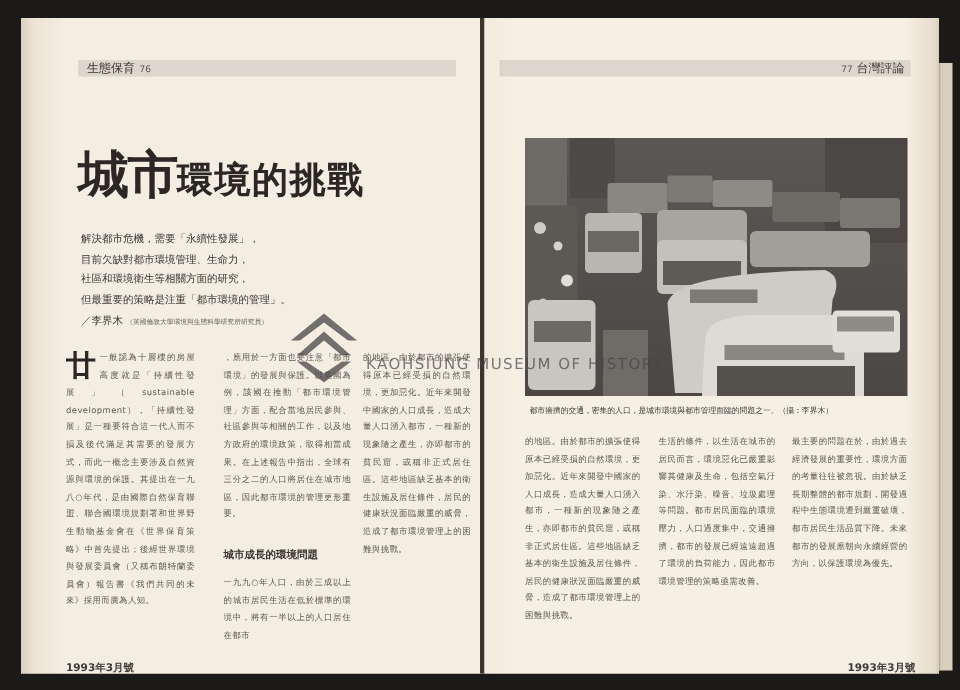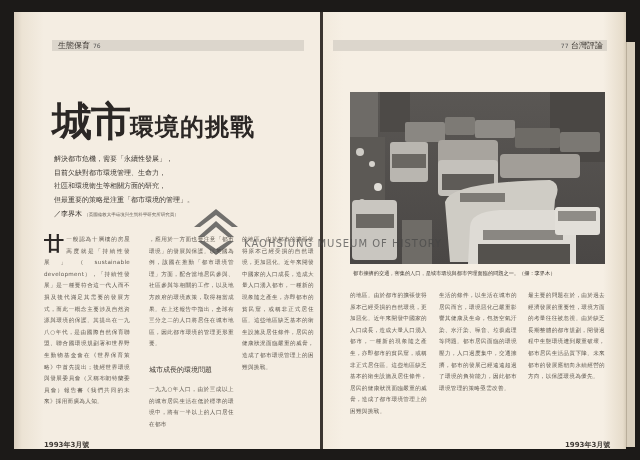--- a/index.html
+++ b/index.html
@@ -8,28 +8,28 @@
   .page{position:absolute;top:0;height:437px;background:#f3ece0;overflow:hidden;}
   .page.left{left:0;width:307px;background:linear-gradient(to right,#d9cfbf 0px,#ece3d4 8px,#f4ede2 30px,#f4ede2 100%);}
   .page.right{left:309px;width:303px;background:linear-gradient(to right,#f2eadd 0,#f6efe4 20px,#f6efe4 280px,#e6dccb 300px,#d7ccb9 303px);}
   .gutter{position:absolute;left:306px;top:0;width:3px;height:437px;background:#3b3530;}
   .edge-right{position:absolute;left:612px;top:30px;width:8px;height:405px;background:#d9cfbd;border-left:1px solid #b9ae9b;}
   .runhead{position:absolute;top:28px;height:11px;background:#dcd6cc;font-size:8px;line-height:11px;color:#3a3530;}
   .runhead.left{left:38px;width:246px;padding-left:6px;}
   .runhead.right{left:10px;width:270px;text-align:right;padding-right:4px;}
   .runhead .num{font-size:6px;color:#555;margin-left:3px;}
   .title{position:absolute;left:38px;top:82px;white-space:nowrap;color:#2b2725;font-weight:bold;}
-  .title .big{font-size:40px;letter-spacing:-1px;margin-top:33px;}
+  .title .big{font-size:34px;letter-spacing:-1px;margin-top:33px;}
   .title .small{font-size:24px;letter-spacing:1px;}
   .deck{position:absolute;left:40px;top:141px;font-size:7px;line-height:13.5px;color:#3c3732;}
   .byline{position:absolute;left:40px;top:197px;font-size:7px;color:#3c3732;}
   .byline .aff{font-size:4.5px;color:#6b655d;}
   .col{position:absolute;font-size:5.6px;line-height:11.6px;color:#5d574f;text-align:justify;letter-spacing:.3px;}
   .dropcap{float:left;font-size:20px;line-height:18px;margin-right:2px;color:#2b2725;font-weight:bold;}
-  .subhead{position:absolute;left:135px;top:353px;font-size:7px;color:#3a342e;font-weight:normal;}
+  .subhead{position:absolute;left:135px;top:353px;font-size:7px;color:#3a342e;font-weight:bold;}
   .footer{position:absolute;top:428px;font-size:7px;color:#3f3a35;font-weight:bold;}
   .photo{position:absolute;left:27px;top:80px;width:255px;height:172px;background:#6d6a66;overflow:hidden;}
   .caption{position:absolute;left:30px;top:258px;font-size:5.2px;color:#403a34;white-space:nowrap;}
   .watermark{position:absolute;left:192px;top:207px;width:300px;height:50px;pointer-events:none;}
   .wm-text{position:absolute;left:52px;top:-2px;font-size:22px;color:rgba(70,70,70,.72);letter-spacing:1px;white-space:nowrap;font-weight:bold;}
   .wm-sub{position:absolute;left:52px;top:31px;font-size:10px;color:rgba(70,70,70,.7);letter-spacing:1px;white-space:nowrap;}
 </style>
 </head>
 <body>
 

